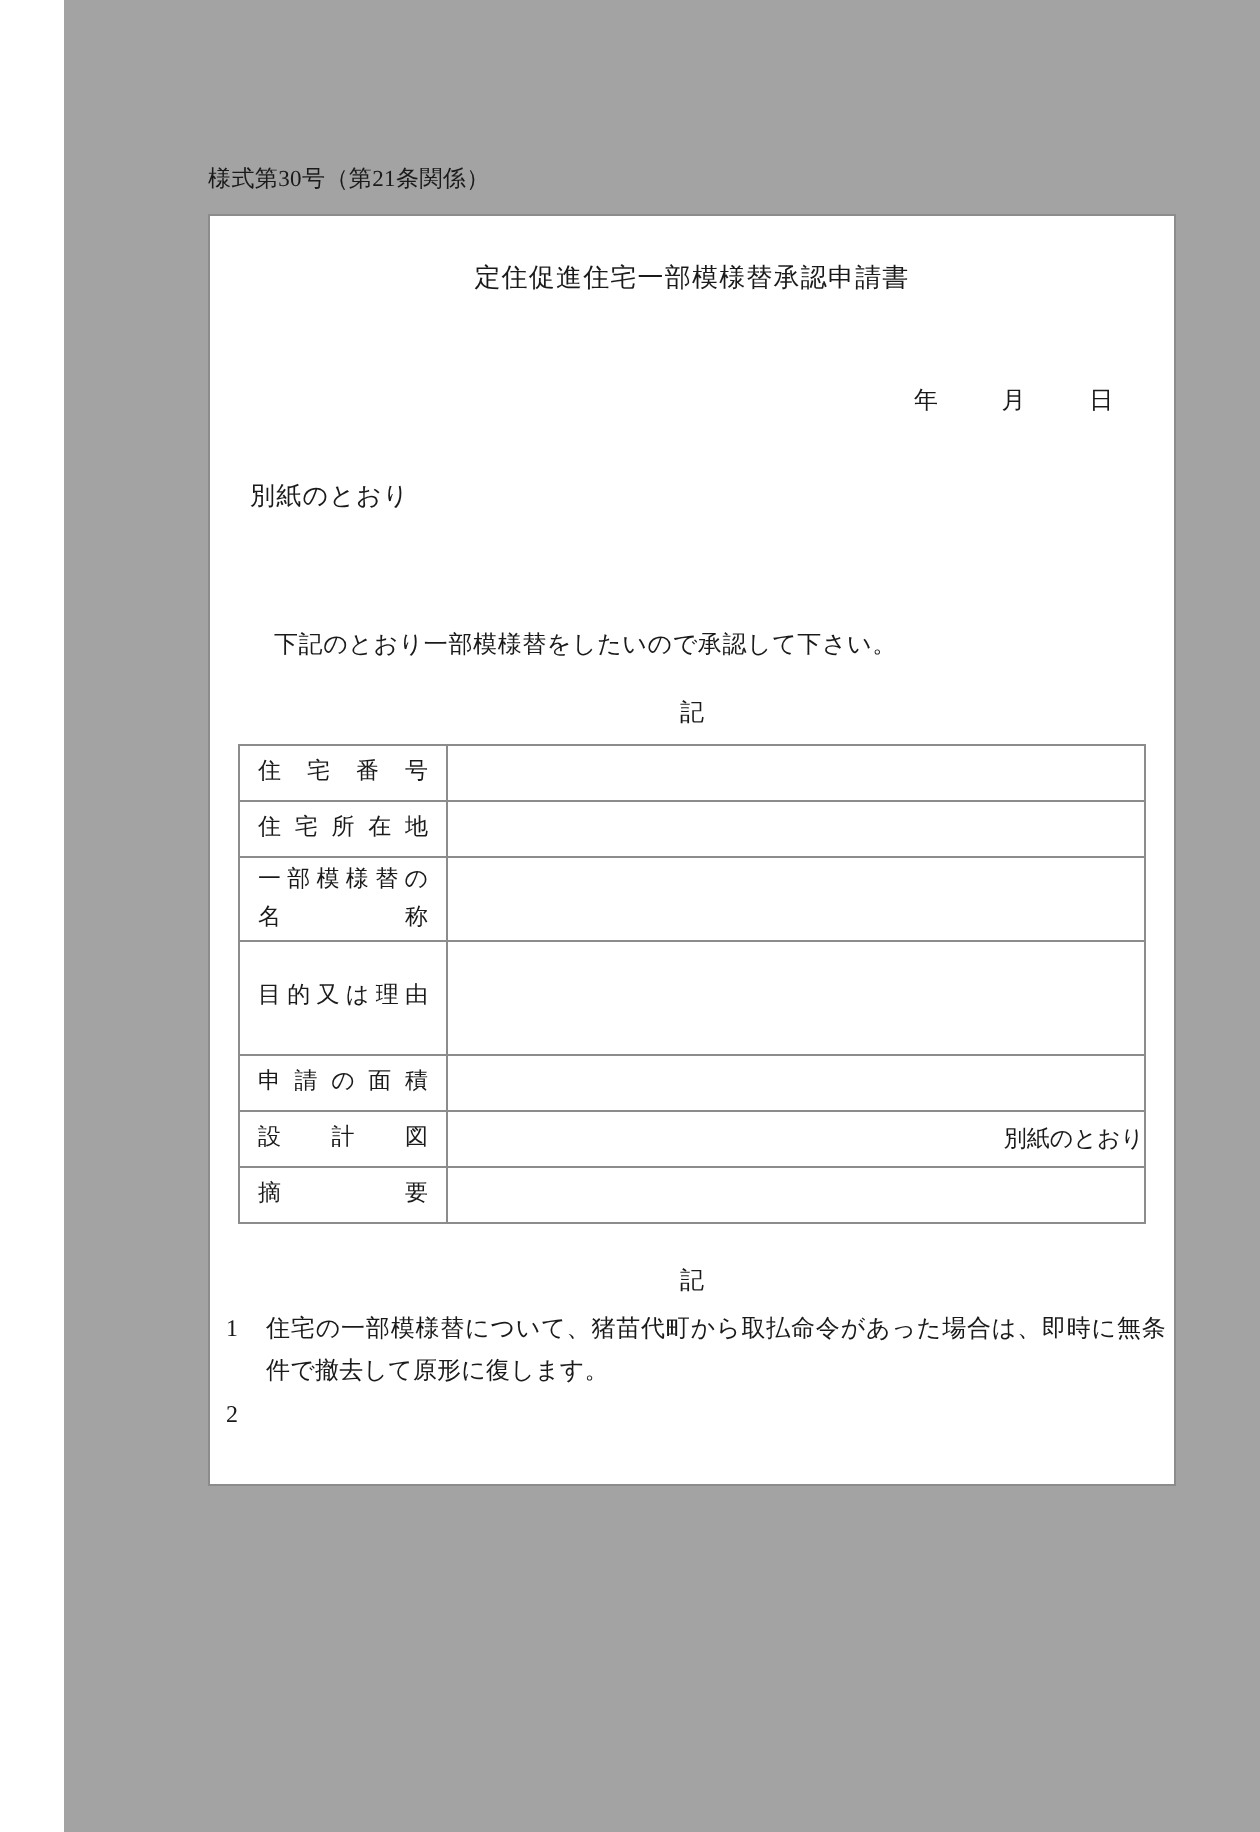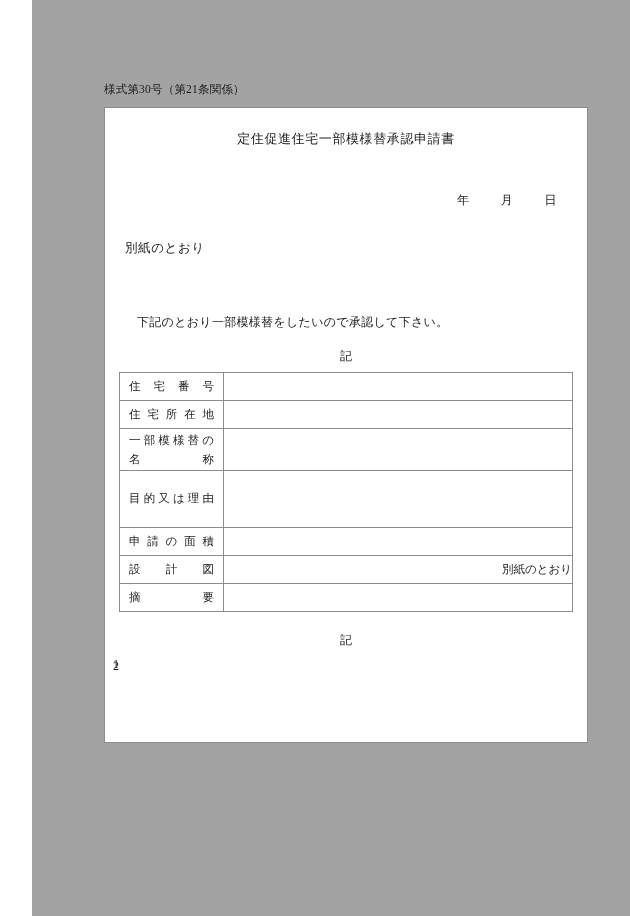--- a/index.html
+++ b/index.html
@@ -360,20 +360,21 @@
           </tr>
         </tbody>
       </table>
 
 
       <div class="ki-mark-2">記</div>
 
       <div class="clauses">
         <div class="clause">
           <span class="clause-num">1</span>
+          <span>住宅の一部模様替について、猪苗代町から取払命令があった場合は、即時に無条件で撤去して原形に復します。</span>
         </div>
         <div class="clause">
           <span class="clause-num">2</span>
         </div>
       </div>
 
     </div>
   </div>
 
 </div>

